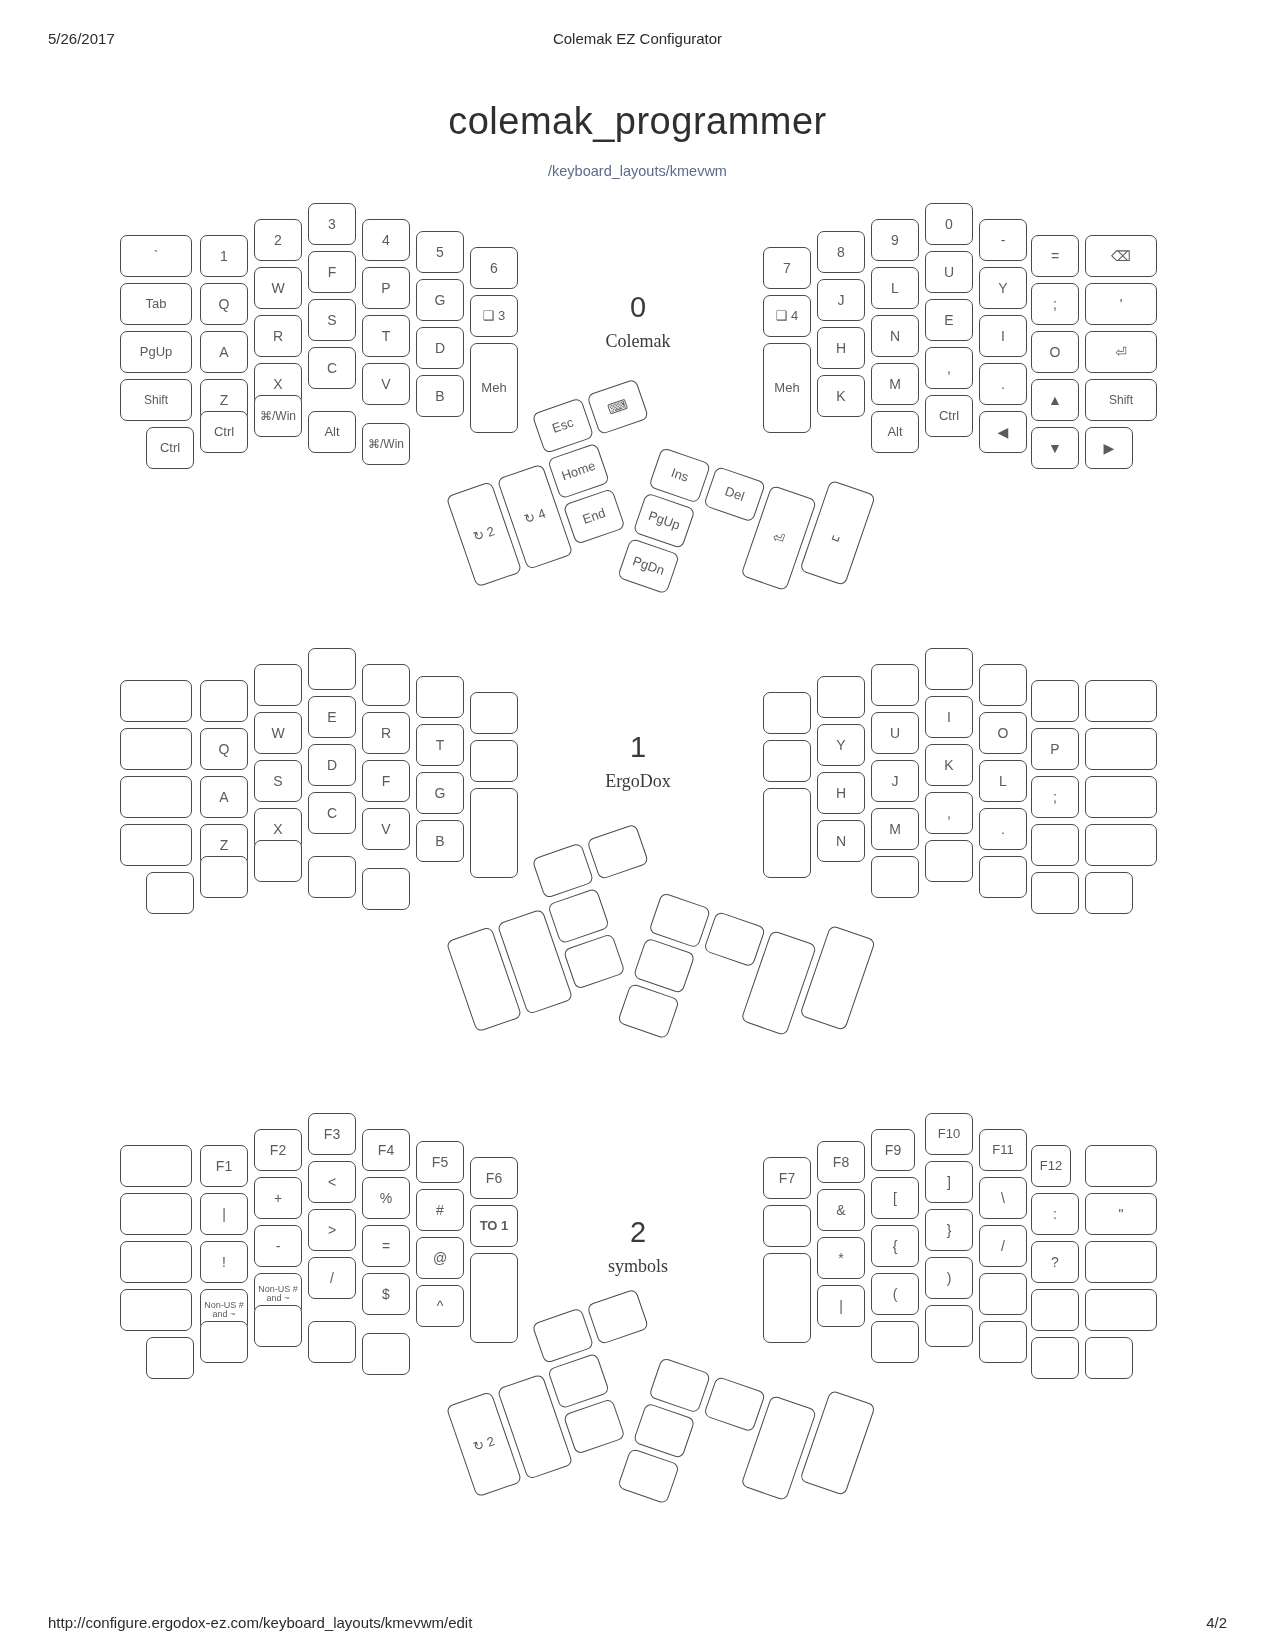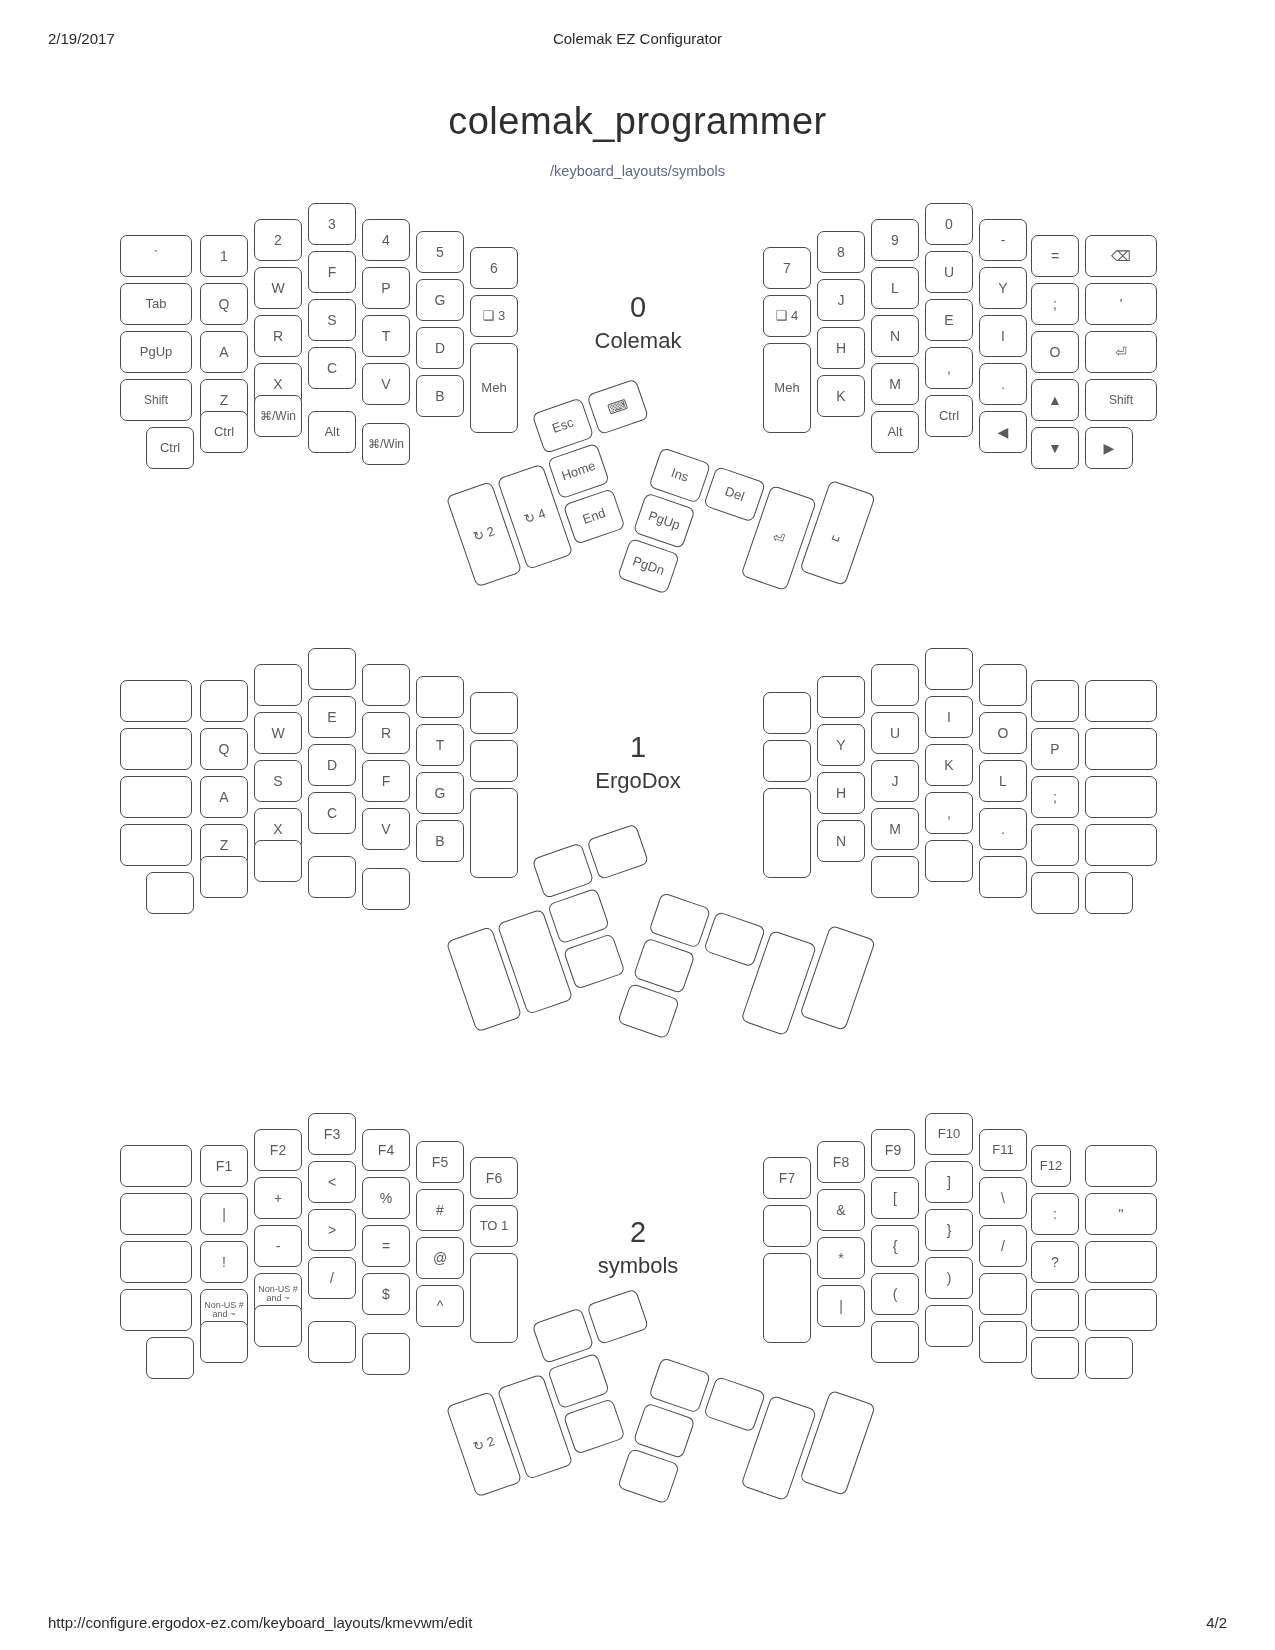--- a/index.html
+++ b/index.html
@@ -63,21 +63,21 @@
     left: 0; top: 0;
     width: 1275px;
   }
   .layer-label {
     position: absolute;
     text-align: center;
     width: 220px;
     color: #3a3a3a;
   }
   .layer-label .num { font-size: 29px; line-height: 34px; }
-  .layer-label .name { font-size: 22px; line-height: 34px; }
+  .layer-label .name { font-size: 18px; line-height: 34px; font-family: Liberation Serif, serif; }
 
   .key {
     position: absolute;
     border: 1.6px solid #4a4a4a;
     border-radius: 7px;
     background: #ffffff;
     display: flex;
     align-items: center;
     justify-content: center;
     text-align: center;
@@ -98,26 +98,26 @@
     width: 0; height: 0;
   }
   .thumb .key { position: absolute; }
   .rot-left  { transform: rotate(-19deg); transform-origin: 0 0; }
   .rot-right { transform: rotate(19deg);  transform-origin: 0 0; }
 </style>
 </head>
 <body>
 
 <div class="page-header">
-  <span class="date">2/19/2017</span>
+  <span class="date">5/26/2017</span>
   <span class="doc-title">Colemak EZ Configurator</span>
 </div>
 
 <h1 class="main-title">colemak_programmer</h1>
-<a class="subtitle-link" href="#">/keyboard_layouts/symbols</a>
+<a class="subtitle-link" href="#">/keyboard_layouts/kmevwm</a>
 
 <div id="layers-root">
     <div class="layer">
       <div class="layer-label" style="left: 528px; top: 290px;">
         <div class="num">0</div>
         <div class="name">Colemak</div>
       </div>
       <div class="key" style="left: 120px; top: 235px; width: 72px; height: 42px;">`</div>
       <div class="key" style="left: 200px; top: 235px; width: 48px; height: 42px;">1</div>
       <div class="key" style="left: 254px; top: 219px; width: 48px; height: 42px;">2</div>
@@ -296,21 +296,21 @@
       <div class="key" style="left: 308px; top: 1113px; width: 48px; height: 42px;">F3</div>
       <div class="key" style="left: 362px; top: 1129px; width: 48px; height: 42px;">F4</div>
       <div class="key" style="left: 416px; top: 1141px; width: 48px; height: 42px;">F5</div>
       <div class="key" style="left: 470px; top: 1157px; width: 48px; height: 42px;">F6</div>
       <div class="key blank" style="left: 120px; top: 1193px; width: 72px; height: 42px;"></div>
       <div class="key" style="left: 200px; top: 1193px; width: 48px; height: 42px;">|</div>
       <div class="key" style="left: 254px; top: 1177px; width: 48px; height: 42px;">+</div>
       <div class="key" style="left: 308px; top: 1161px; width: 48px; height: 42px;">&lt;</div>
       <div class="key" style="left: 362px; top: 1177px; width: 48px; height: 42px;">%</div>
       <div class="key" style="left: 416px; top: 1189px; width: 48px; height: 42px;">#</div>
-      <div class="key wide-label" style="left: 470px; top: 1205px; width: 48px; height: 42px;">TO 1</div>
+      <div class="key wide-label" style="left: 470px; top: 1205px; width: 48px; height: 42px; font-weight: bold;">TO 1</div>
       <div class="key blank" style="left: 120px; top: 1241px; width: 72px; height: 42px;"></div>
       <div class="key" style="left: 200px; top: 1241px; width: 48px; height: 42px;">!</div>
       <div class="key" style="left: 254px; top: 1225px; width: 48px; height: 42px;">-</div>
       <div class="key" style="left: 308px; top: 1209px; width: 48px; height: 42px;">&gt;</div>
       <div class="key" style="left: 362px; top: 1225px; width: 48px; height: 42px;">=</div>
       <div class="key" style="left: 416px; top: 1237px; width: 48px; height: 42px;">@</div>
       <div class="key blank" style="left: 470px; top: 1253px; width: 48px; height: 90px;"></div>
       <div class="key blank" style="left: 120px; top: 1289px; width: 72px; height: 42px;"></div>
       <div class="key tiny" style="left: 200px; top: 1289px; width: 48px; height: 42px;">Non-US # and ~</div>
       <div class="key tiny" style="left: 254px; top: 1273px; width: 48px; height: 42px;">Non-US # and ~</div>

